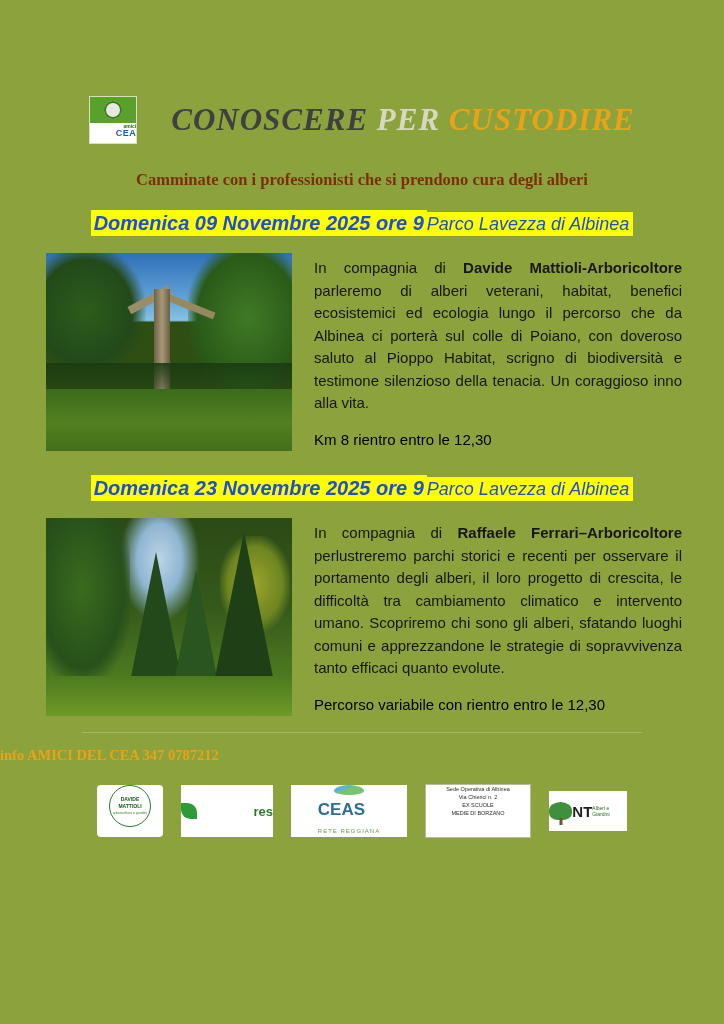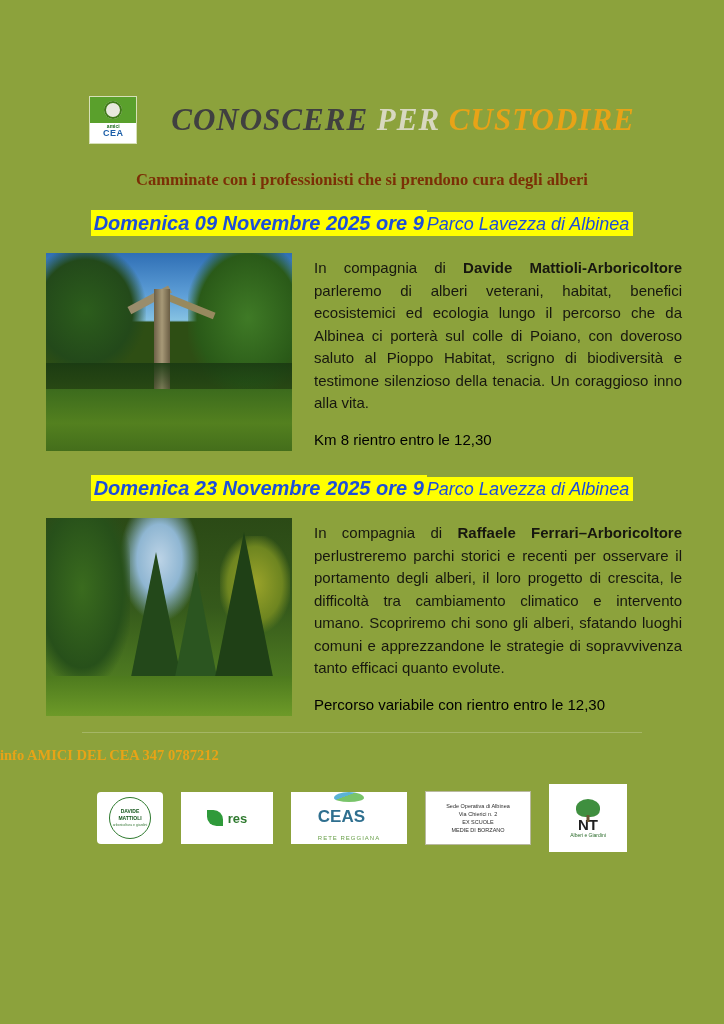--- a/index.html
+++ b/index.html
@@ -28,21 +28,21 @@
     margin-top: 96px;
     padding: 0 40px;
   }
   .logo-cea {
     width: 46px;
     height: 46px;
     background: #ffffff;
     border: 1px solid #d7e0b8;
     display: flex;
     flex-direction: column;
-    align-items: center;
+    align-items: flex-end;
     justify-content: flex-start;
     flex: 0 0 auto;
     margin-right: 34px;
     position: relative;
     overflow: hidden;
   }
   .logo-cea .sky {
     width: 100%;
     height: 26px;
     background: #5aa02c;
@@ -242,21 +242,21 @@
     align-items: center;
     justify-content: center;
     gap: 18px;
     margin-top: 20px;
   }
   .logo-box {
     background: #ffffff;
     display: flex;
     flex-direction: column;
     align-items: center;
-    justify-content: center;
+    justify-content: space-between;
     color: #145a14;
     overflow: hidden;
   }
   .lb-mattioli {
     width: 66px; height: 52px; border-radius: 4px;
     font-size: 5px; line-height: 7px; text-align: center;
   }
   .lb-mattioli .ring {
     width: 40px; height: 40px; border: 1.5px solid #2f7a2f; border-radius: 50%;
     display:flex; flex-direction:column; align-items:center; justify-content:center;
@@ -279,21 +279,21 @@
     background: linear-gradient(160deg, #5bb3d6 0%, #5bb3d6 40%, #79c46a 41%, #79c46a 100%);
     border-radius: 50% 50% 50% 50% / 60% 60% 40% 40%;
   }
   .lb-ceas .ceas-t { font-size: 17px; font-weight: bold; color: #2f6f8f; line-height: 17px; }
   .lb-ceas .ceas-s { font-size: 6px; color: #6aa04a; letter-spacing: 1px; }
   .lb-scuole {
     width: 104px; height: 52px; border: 1px solid #b9b9a0;
     font-size: 5.5px; line-height: 8px; color: #2a2a2a; text-align: center;
   }
   .lb-nt {
-    width: 78px; height: 68px; flex-direction: column; font-size: 5px; color:#2a6b2a;
+    width: 78px; height: 40px; flex-direction: row; font-size: 5px; color:#2a6b2a;
   }
   .lb-nt .tree {
     width: 24px; height: 18px; border-radius: 50% 50% 40% 40%;
     background: #3f8f3f; position: relative;
   }
   .lb-nt .tree::after {
     content:""; position:absolute; left:50%; bottom:-5px; transform:translateX(-50%);
     width:3px; height:7px; background:#6b5432;
   }
   .lb-nt .nt-t { font-size: 15px; font-weight: bold; color:#1f1f1f; line-height:15px; }

